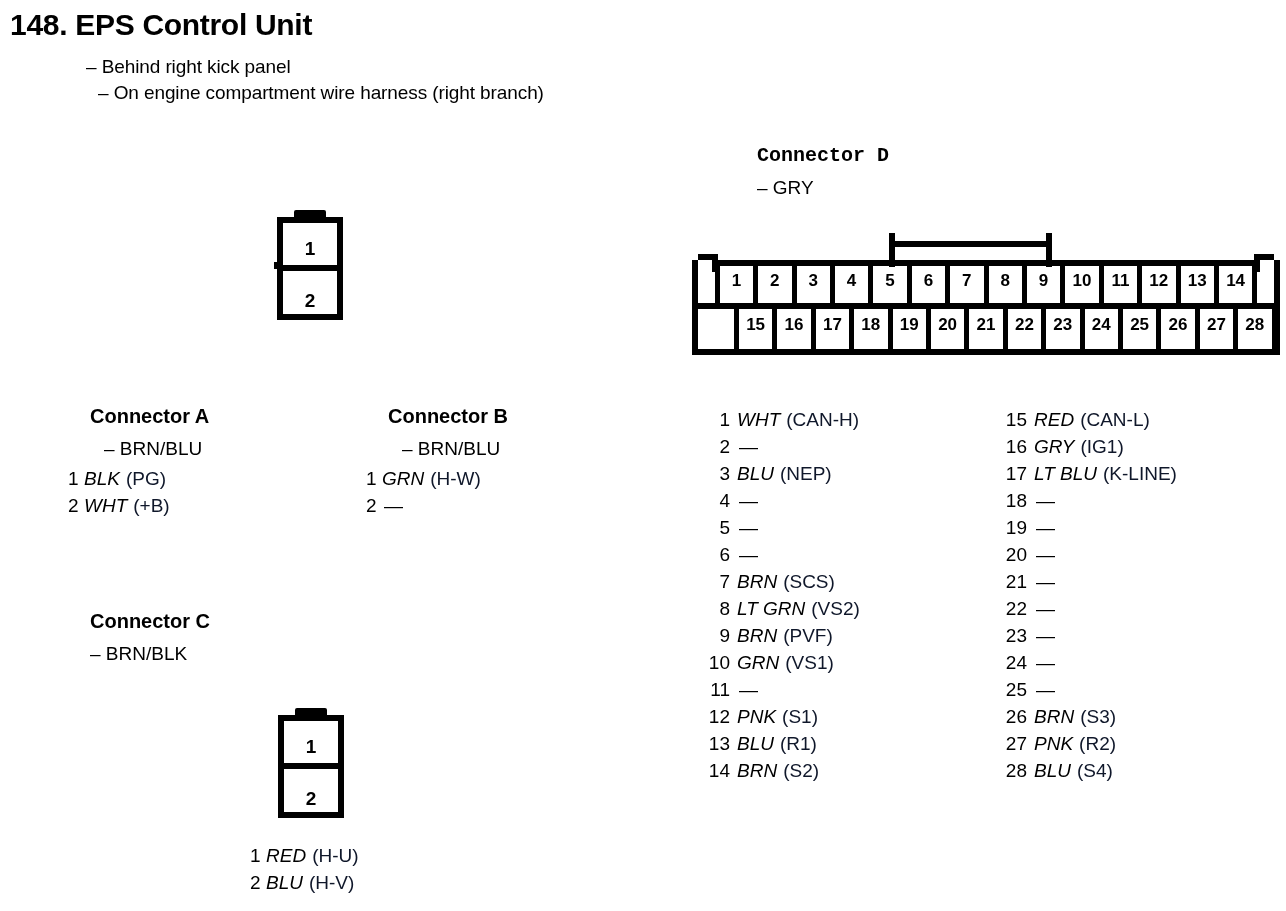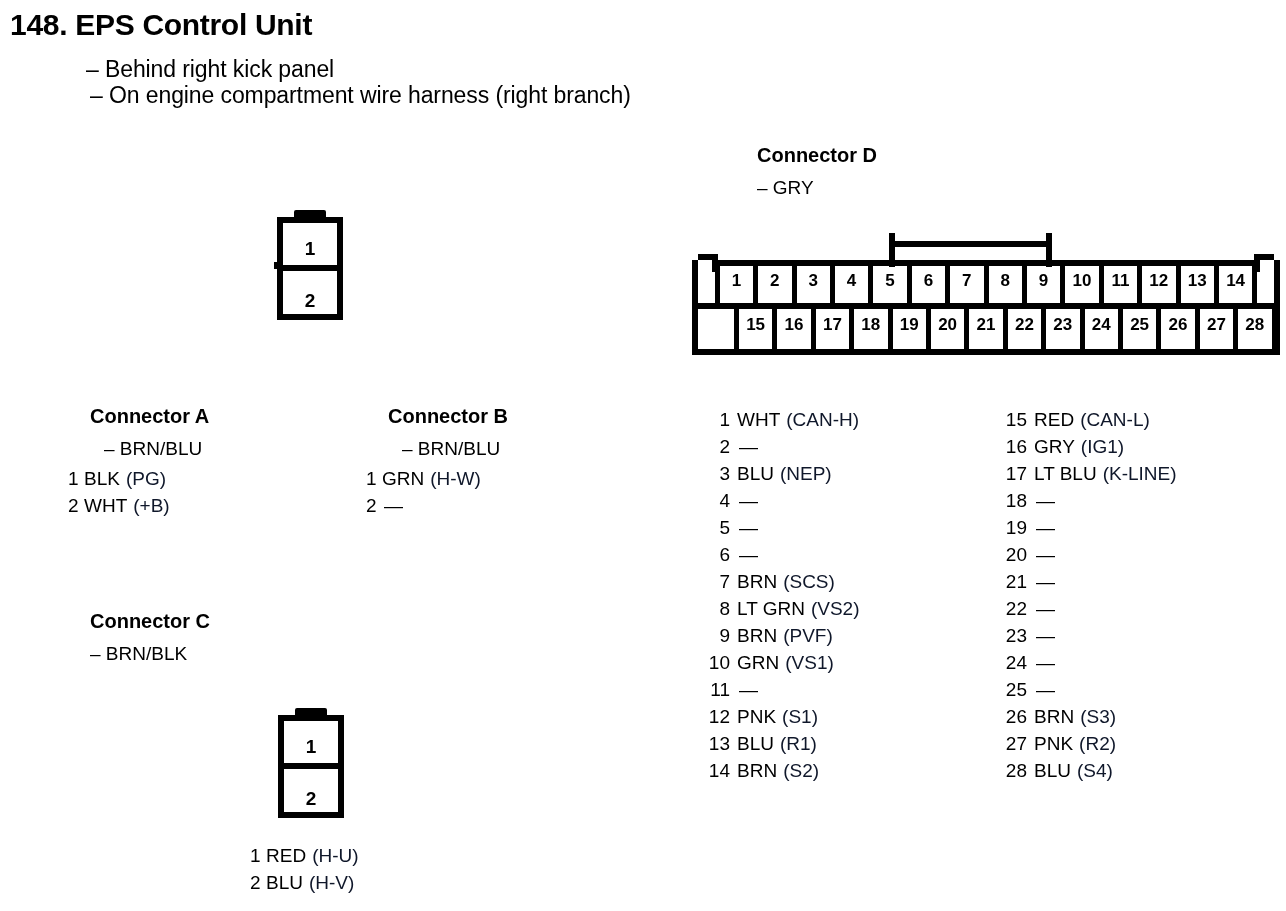--- a/index.html
+++ b/index.html
@@ -11,34 +11,34 @@
   }
   .abs{position:absolute;}
 
   
   #page-title{
     left:10px;top:8px;
     font-size:30px;font-weight:bold;letter-spacing:-0.3px;
     white-space:nowrap;
   }
   .note{
-    font-size:23px;white-space:nowrap;letter-spacing:-0.1px;
+    font-size:19px;white-space:nowrap;letter-spacing:-0.1px;
   }
   #note-1{left:86px;top:56px;}
-  #note-2{left:90px;top:82px;}
+  #note-2{left:98px;top:82px;}
 
   
   .conn-title{font-size:20px;font-weight:bold;white-space:nowrap;}
   .conn-sub{font-size:19px;white-space:nowrap;}
 
   
   .pinlist{font-size:19px;}
   .pinrow{display:flex;align-items:baseline;height:27px;white-space:nowrap;}
   .pinrow .pno{text-align:right;display:inline-block;}
-  .pinrow .pcolor{margin-left:7px;}
+  .pinrow .pcolor{margin-left:7px;font-style:italic;}
   .pinrow .psig{margin-left:6px;color:#0f172a;}
   .pinrow .pdash{margin-left:9px;}
 
   .w1{width:9px;}   
   .w2{width:22px;}  
 
   
   .conn2{position:absolute;}
   .conn2 .tab{
     position:absolute;left:17px;top:0;width:32px;height:9px;
@@ -181,21 +181,21 @@
     <span class="pcolor">RED</span>
     <span class="psig">(H-U)</span>
   </div>
   <div class="pinrow">
     <span class="pno w1">2</span>
     <span class="pcolor">BLU</span>
     <span class="psig">(H-V)</span>
   </div>
 </div>
 
-<div class="abs conn-title" style="left:757px;top:144px;">Connector D</div>
+<div class="abs conn-title" style="left:757px;top:144px;font-family:Liberation Mono, monospace;">Connector D</div>
 <div class="abs conn-sub" style="left:757px;top:177px;text-align:center;">– GRY</div>
 
 <div id="connD-housing">
   <div class="shell"></div>
   <div class="midbar"></div>
   <div class="notchL"></div>
   <div class="notchR"></div>
   <div class="lock">
     <div class="lbar"></div>
     <div class="lleg l"></div>

